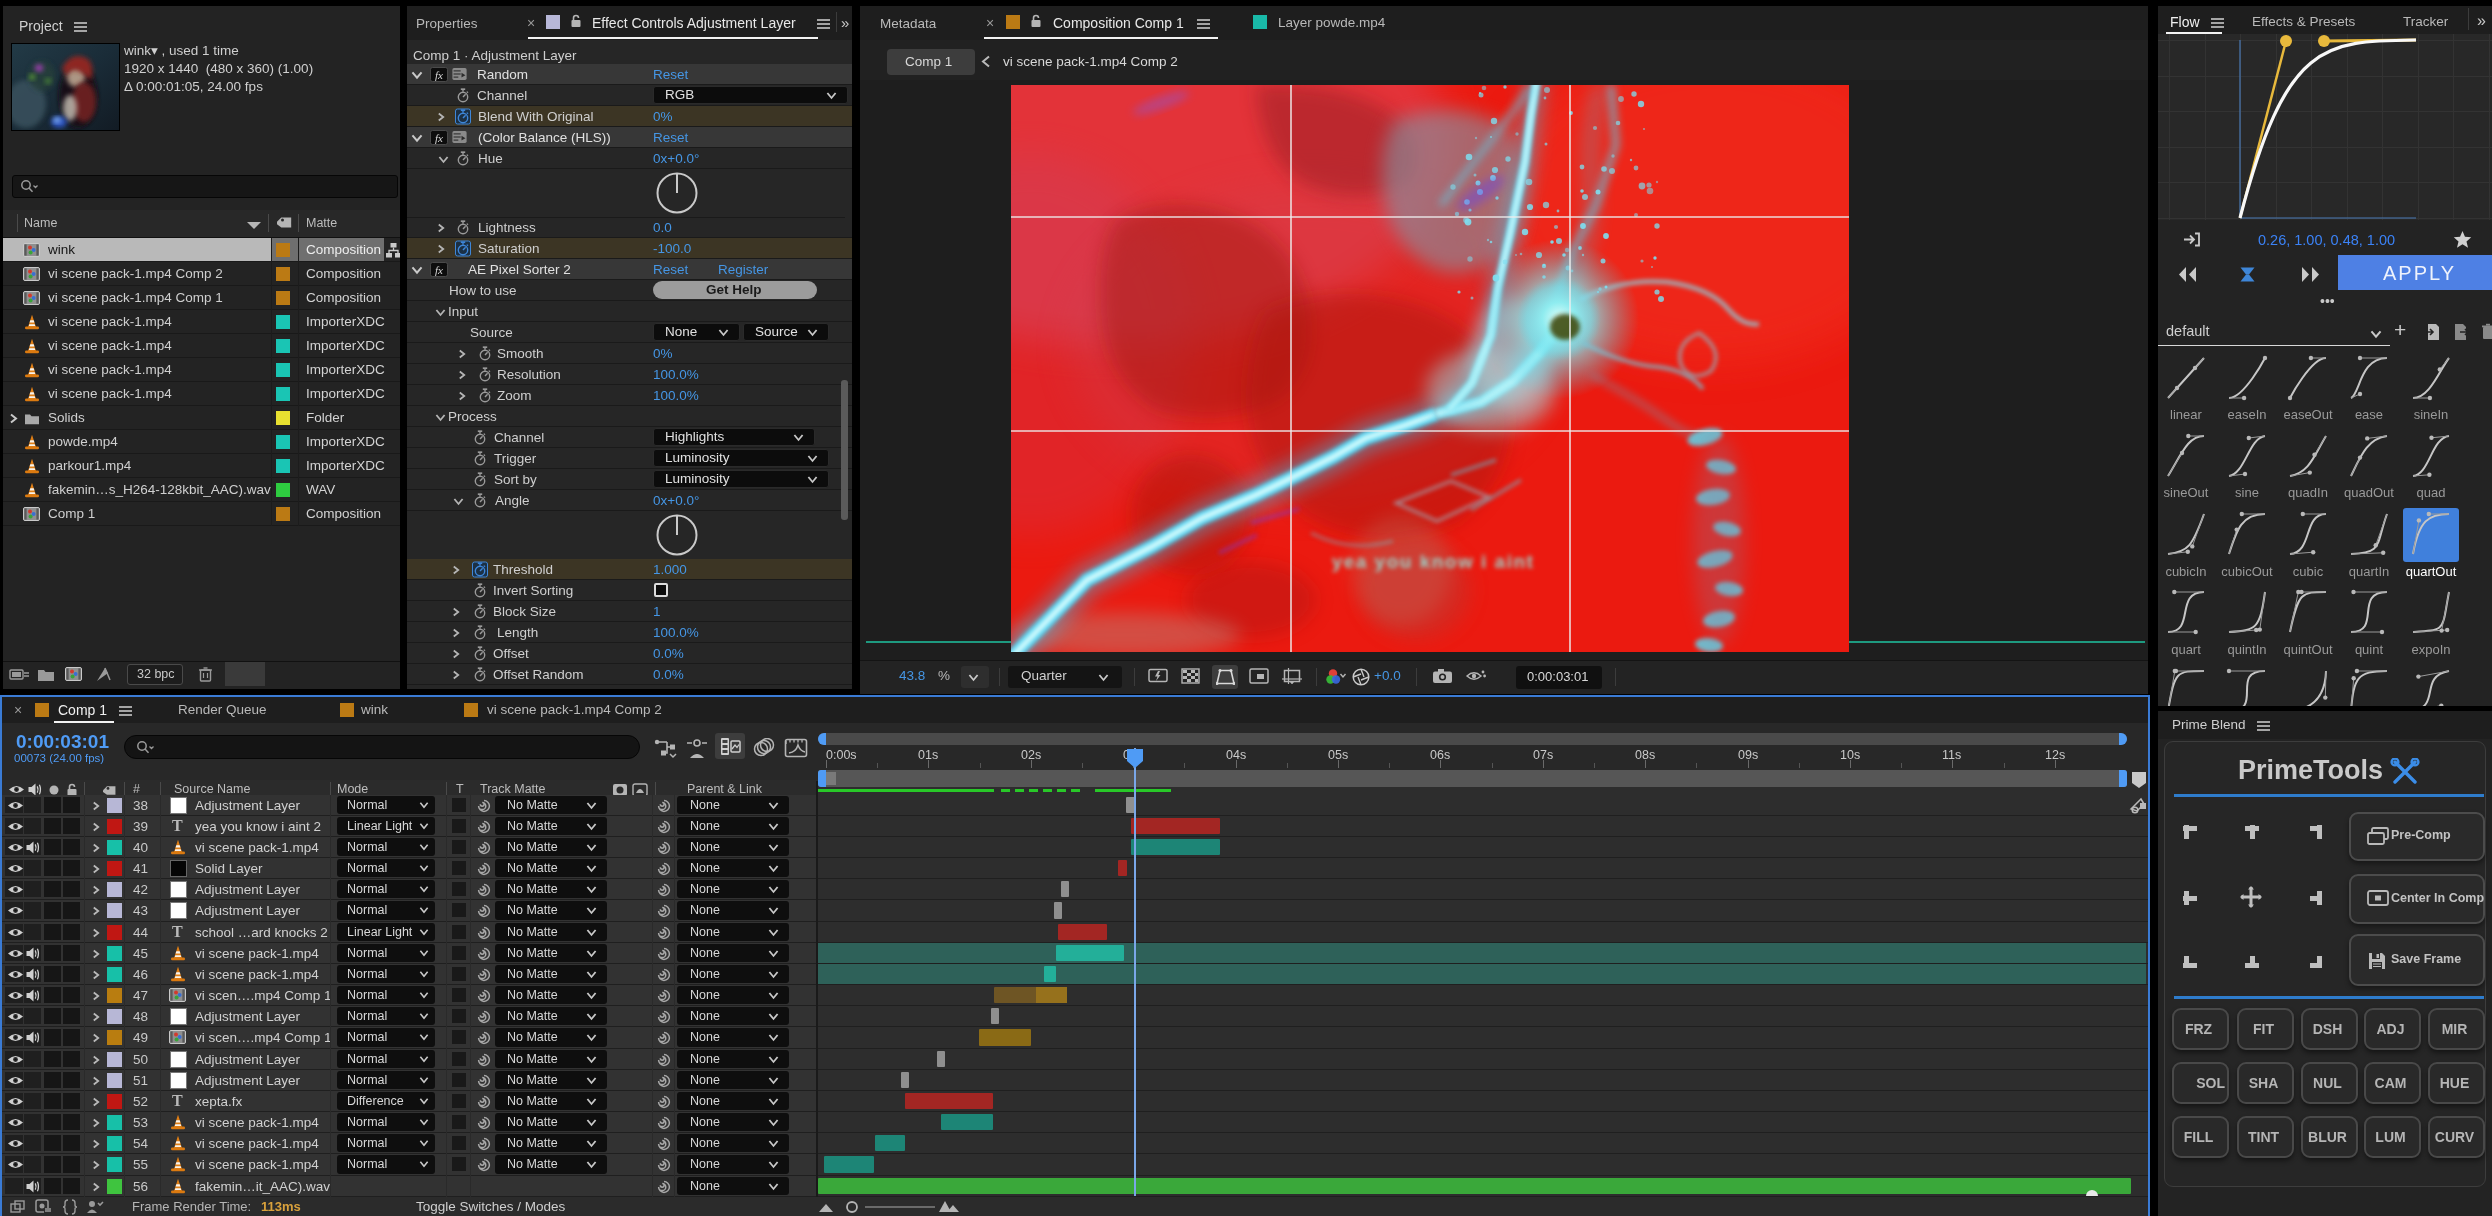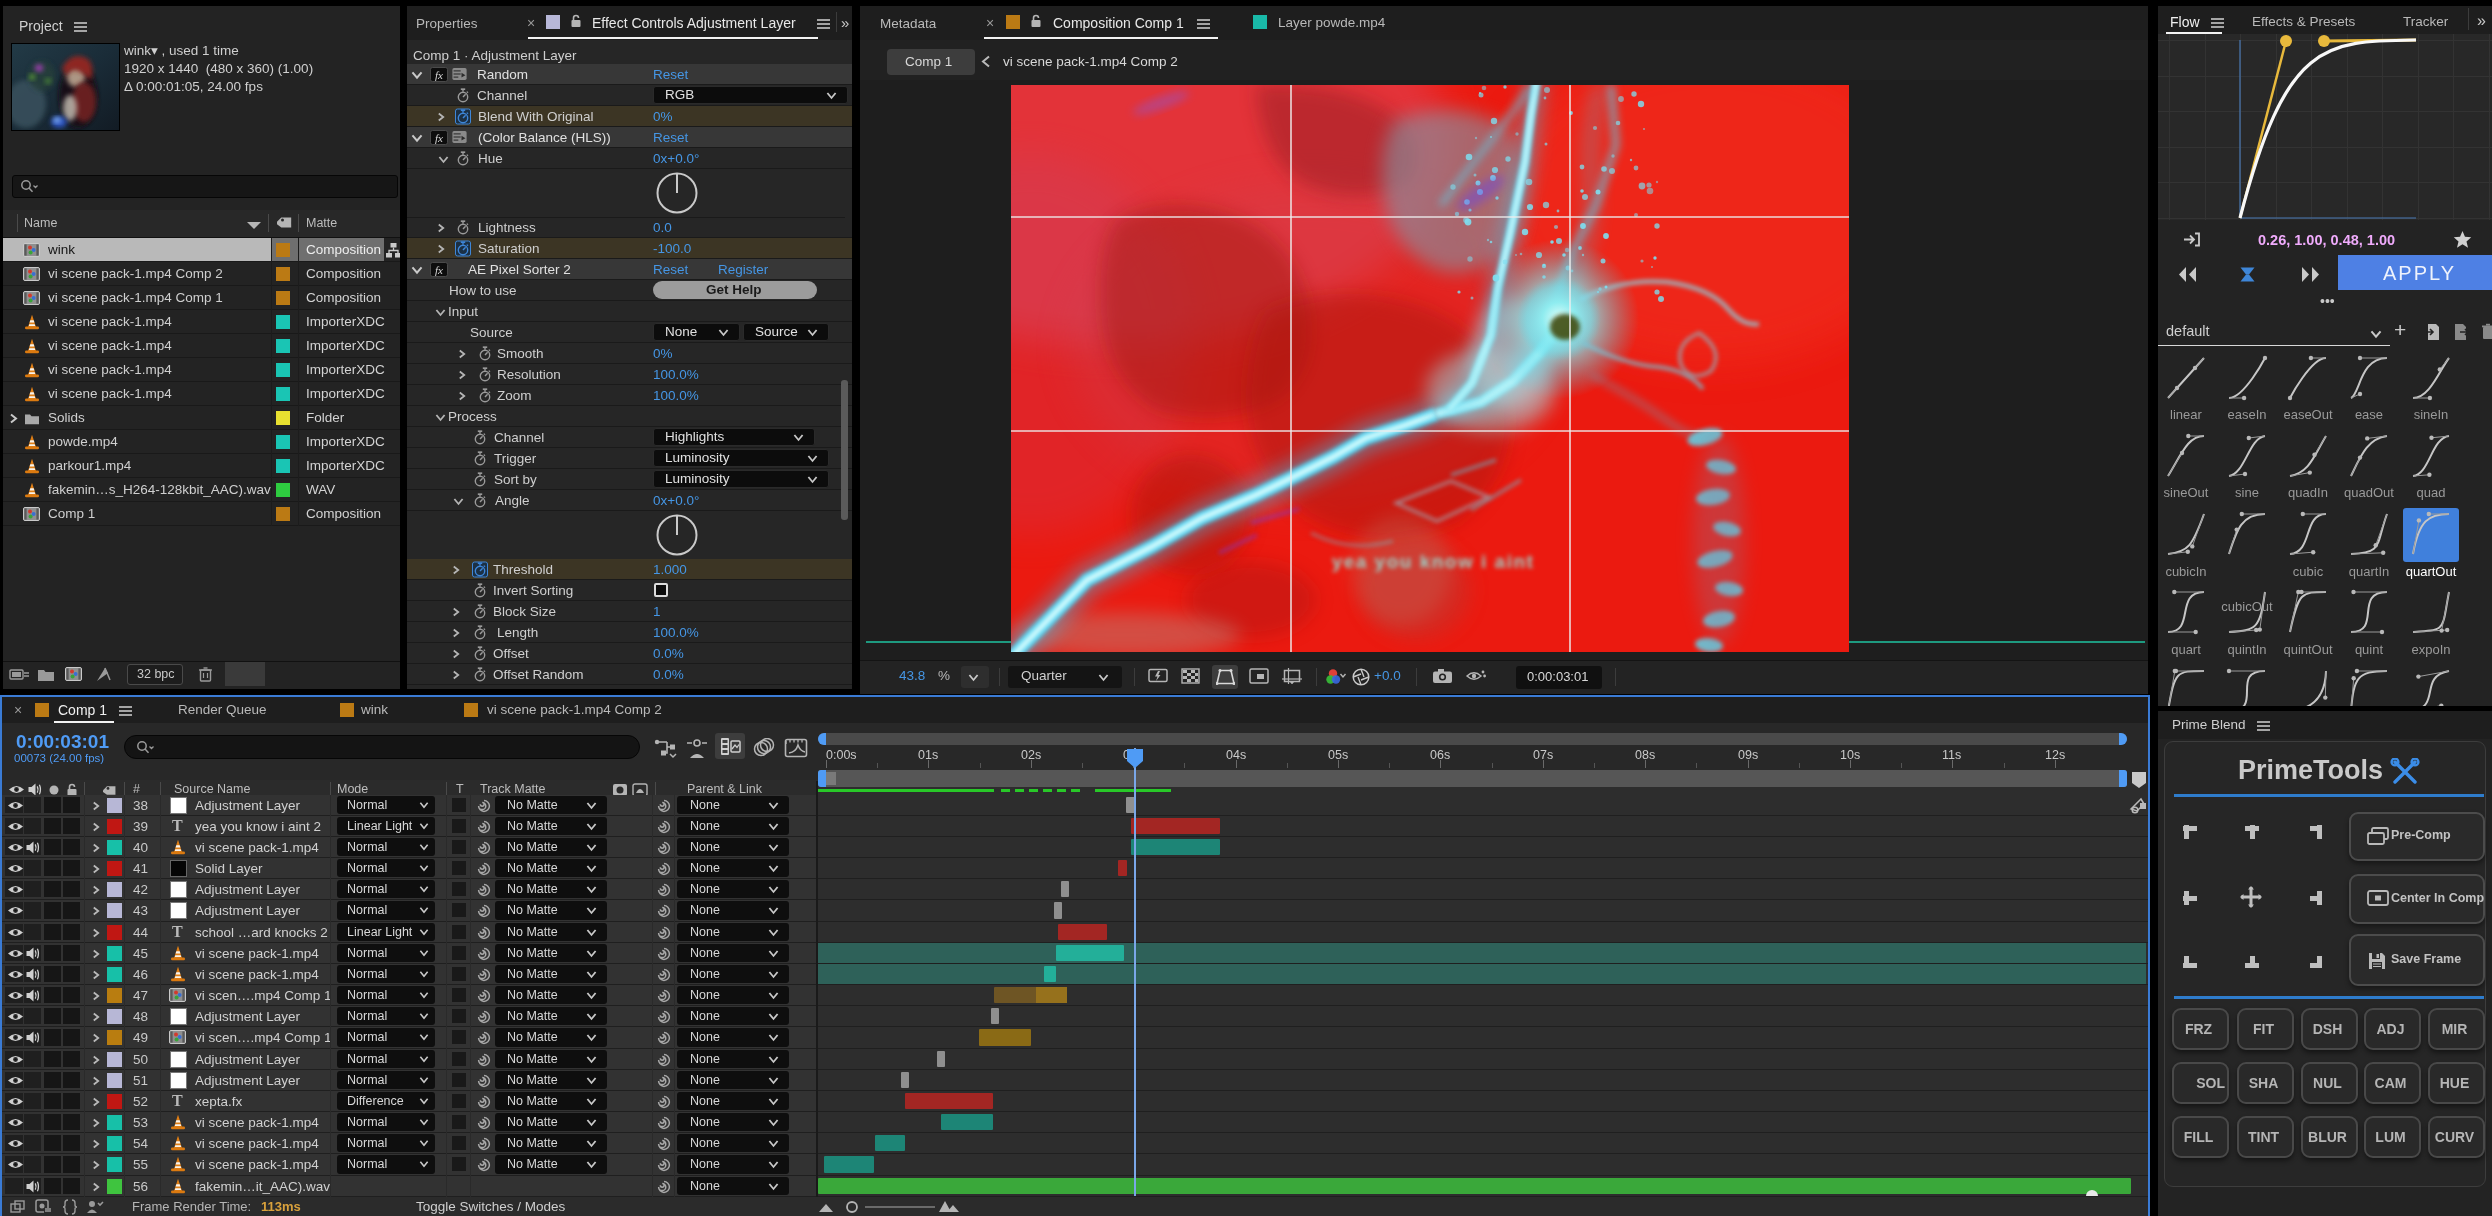--- a/index.html
+++ b/index.html
@@ -871,21 +871,21 @@
       <line x1="82" y1="184" x2="128" y2="7" stroke="#e8b93c" stroke-width="2.5"></line>
       <line x1="166" y1="7" x2="258" y2="6" stroke="#e8b93c" stroke-width="3"></line>
       <path d="M82,184 C128,7 166,7 258,6" fill="none" stroke="#f8f8f8" stroke-width="3.2"></path>
       <circle cx="128" cy="7" r="6" fill="#e8b93c"></circle>
       <circle cx="166" cy="7" r="6" fill="#e8b93c"></circle>
     </svg>
     <div class="a" style="left:25px;top:226px;line-height:0"><svg width="18" height="15" viewBox="0 0 18 15">
         <path d="M1,7.5 h9 M7,3.5 l4,4 l-4,4" fill="none" stroke="#c9c9c9" stroke-width="1.8"></path>
         <path d="M12,1.5 h4 v12 h-4" fill="none" stroke="#c9c9c9" stroke-width="1.8"></path>
       </svg></div>
-    <div class="a" style="left:100px;top:226px;font-size:14.5px;color:#f0abfc;font-weight:700;line-height:16.5px;white-space:nowrap;">0.26, 1.00, 0.48, 1.00</div>
+    <div class="a" style="left:100px;top:226px;font-size:14.5px;color:#3b82f6;font-weight:400;line-height:16.5px;white-space:nowrap;">0.26, 1.00, 0.48, 1.00</div>
     <div class="a" style="left:295px;top:224px;line-height:0"><svg width="19" height="19" viewBox="0 0 20 20">
         <path d="M10,1 L12.6,7.2 L19.2,7.7 L14.2,12 L15.8,18.6 L10,15 L4.2,18.6 L5.8,12 L0.8,7.7 L7.4,7.2 Z" fill="#d0d0d0"></path>
       </svg></div>
     <div class="a" style="left:19px;top:260px;line-height:0"><svg width="22" height="17" viewBox="0 0 22 17">
         <path d="M9,1 L2,8.5 L9,16 Z" fill="#c9c9c9"></path>
         <path d="M19,1 L12,8.5 L19,16 Z" fill="#c9c9c9"></path>
       </svg></div>
     <div class="a" style="left:81px;top:260px;line-height:0"><svg width="17" height="17" viewBox="0 0 17 17">
         <path d="M1.5,1.5 h14 L10,8.5 h-3 Z" fill="#3e86d8"></path>
         <path d="M1.5,15.5 h14 L10,8.5 h-3 Z" fill="#3e86d8"></path>
@@ -1026,21 +1026,21 @@
     <div class="a" style="left:-12px;top:558px;font-size:13px;color:#9a9a9a;font-weight:400;line-height:15px;white-space:nowrap;">
       <div style="width:80px;text-align:center">cubicIn</div>
     </div>
     <div class="a" style="left:67px;top:504px;line-height:0"><svg width="44" height="48" viewBox="0 0 44 48">
         <path d="M4,44 C11.7,19.6 16.8,4.0 40,4" fill="none" stroke="#c6c6c6" stroke-width="2"></path>
         <line x1="4" y1="44" x2="11.7" y2="19.6" stroke="#9a9a9a" stroke-width="1"></line>
         <line x1="40" y1="4" x2="16.8" y2="4.0" stroke="#9a9a9a" stroke-width="1"></line>
         <circle cx="11.7" cy="19.6" r="2.2" fill="#b9b9b9"></circle>
         <circle cx="16.8" cy="4.0" r="2.2" fill="#b9b9b9"></circle>
       </svg></div>
-    <div class="a" style="left:49px;top:558px;font-size:13px;color:#9a9a9a;font-weight:400;line-height:15px;white-space:nowrap;margin-top:35px;">
+    <div class="a" style="left:49px;top:558px;font-size:13px;color:#9a9a9a;font-weight:400;line-height:15px;white-space:nowrap;">
       <div style="width:80px;text-align:center">cubicOut</div>
     </div>
     <div class="a" style="left:128px;top:504px;line-height:0"><svg width="44" height="48" viewBox="0 0 44 48">
         <path d="M4,44 C27.2,42.2 16.8,4.0 40,4" fill="none" stroke="#c6c6c6" stroke-width="2"></path>
         <line x1="4" y1="44" x2="27.2" y2="42.2" stroke="#9a9a9a" stroke-width="1"></line>
         <line x1="40" y1="4" x2="16.8" y2="4.0" stroke="#9a9a9a" stroke-width="1"></line>
         <circle cx="27.2" cy="42.2" r="2.2" fill="#b9b9b9"></circle>
         <circle cx="16.8" cy="4.0" r="2.2" fill="#b9b9b9"></circle>
       </svg></div>
     <div class="a" style="left:110px;top:558px;font-size:13px;color:#9a9a9a;font-weight:400;line-height:15px;white-space:nowrap;">

